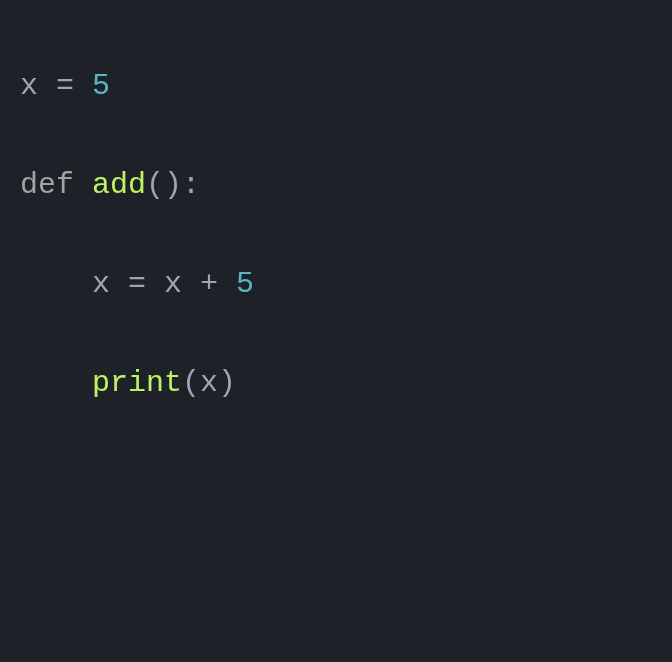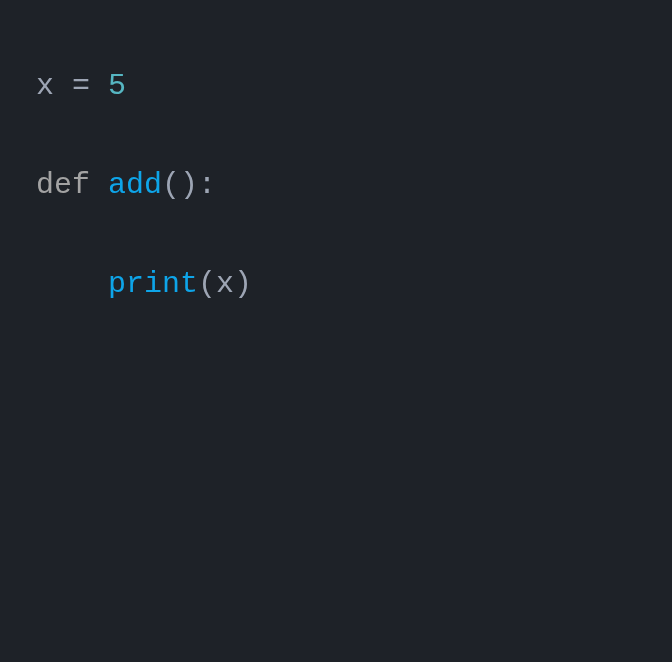--- a/index.html
+++ b/index.html
@@ -16,36 +16,36 @@
       line-height: 1.65;
       padding: 12px 20px;
       color: #9da5b4;
       overflow: hidden;
     }
     .code-block {
       white-space: pre;
     }
     .line {
       display: block;
-      margin-left: 16px;
     }
     .identifier { color: #9da5b4; }
     .operator { color: #9da5b4; }
     .number { color: #56b6c2; }
     .keyword { color: #a3a3a3; }
-    .funcname { color: #0ea5e9; }
+    .funcname { color: #bef264; }
     .paren { color: #9da5b4; }
     .colon { color: #9da5b4; }
   </style>
 </head>
 <body>
 
 <div class="code-block">
 <span class="line"><span class="identifier">x</span><span class="operator"> = </span><span class="number">5</span></span>
 <span class="line"><span class="keyword">def</span><span> </span><span class="funcname">add</span><span class="paren">()</span><span class="colon">:</span></span>
+<span class="line"><span>    </span><span class="identifier">x</span><span class="operator"> = </span><span class="identifier">x</span><span class="operator"> + </span><span class="number">5</span></span>
 <span class="line"><span>    </span><span class="funcname">print</span><span class="paren">(</span><span class="identifier">x</span><span class="paren">)</span></span>
 <span class="line"> </span>
 <span class="line"></span>
 
 
 
 
 
 </div>
 

